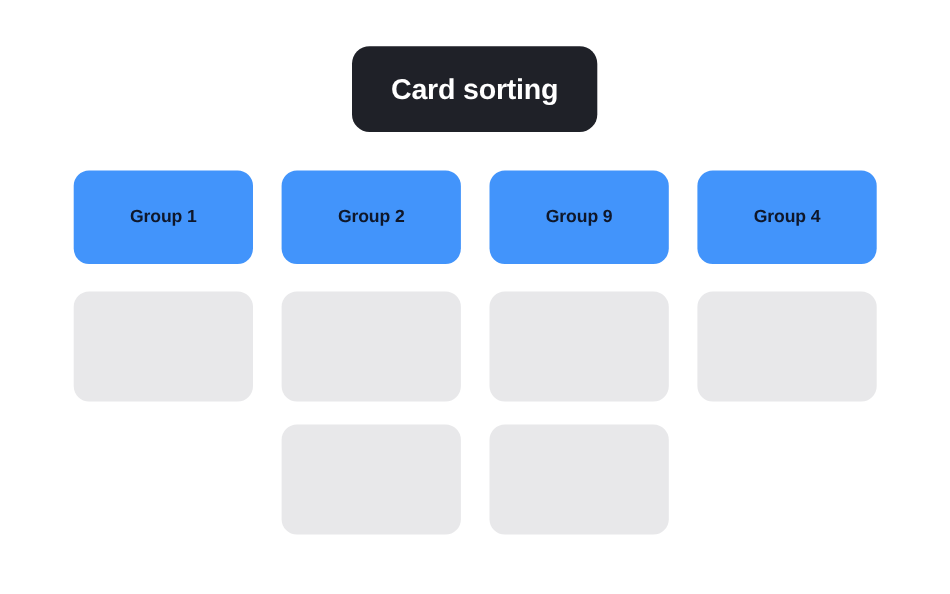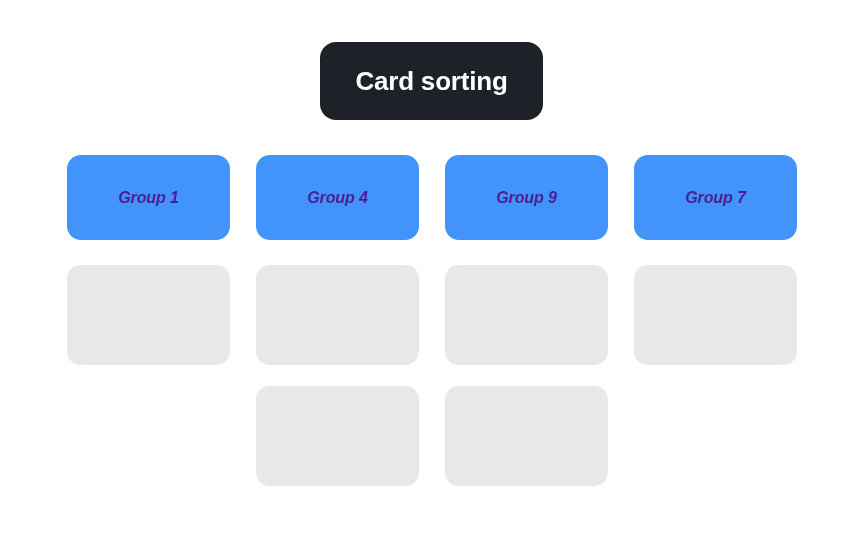--- a/index.html
+++ b/index.html
@@ -70,27 +70,26 @@
     height: 85px;
     border-radius: 14px;
     background: #4294fb;
     display: flex;
     align-items: center;
     justify-content: center;
     box-sizing: border-box;
     cursor: pointer;
   }
   .group-header-label {
-    color: #4c1d95;
+    color: #0f172a;
     font-size: 16px;
     font-weight: bold;
     letter-spacing: -0.1px;
     line-height: 1;
     white-space: nowrap;
-    font-style: italic;
   }
 
   .card-stack {
     display: flex;
     flex-direction: column;
     gap: 21px;
     margin-top: 4px;
   }
 
   .card-slot {
@@ -117,41 +116,41 @@
       <div class="group-header">
         <span class="group-header-label">Group 1</span>
       </div>
       <div class="card-stack">
         <div class="card-slot"></div>
       </div>
     </div>
 
     <div class="column">
       <div class="group-header">
-        <span class="group-header-label">Group 4</span>
+        <span class="group-header-label">Group 2</span>
       </div>
       <div class="card-stack">
         <div class="card-slot"></div>
         <div class="card-slot"></div>
       </div>
     </div>
 
     <div class="column">
       <div class="group-header">
         <span class="group-header-label">Group 9</span>
       </div>
       <div class="card-stack">
         <div class="card-slot"></div>
         <div class="card-slot"></div>
       </div>
     </div>
 
     <div class="column">
       <div class="group-header">
-        <span class="group-header-label">Group 7</span>
+        <span class="group-header-label">Group 4</span>
       </div>
       <div class="card-stack">
         <div class="card-slot"></div>
       </div>
     </div>
 
   </div>
 </div>
 
 </body></html>

